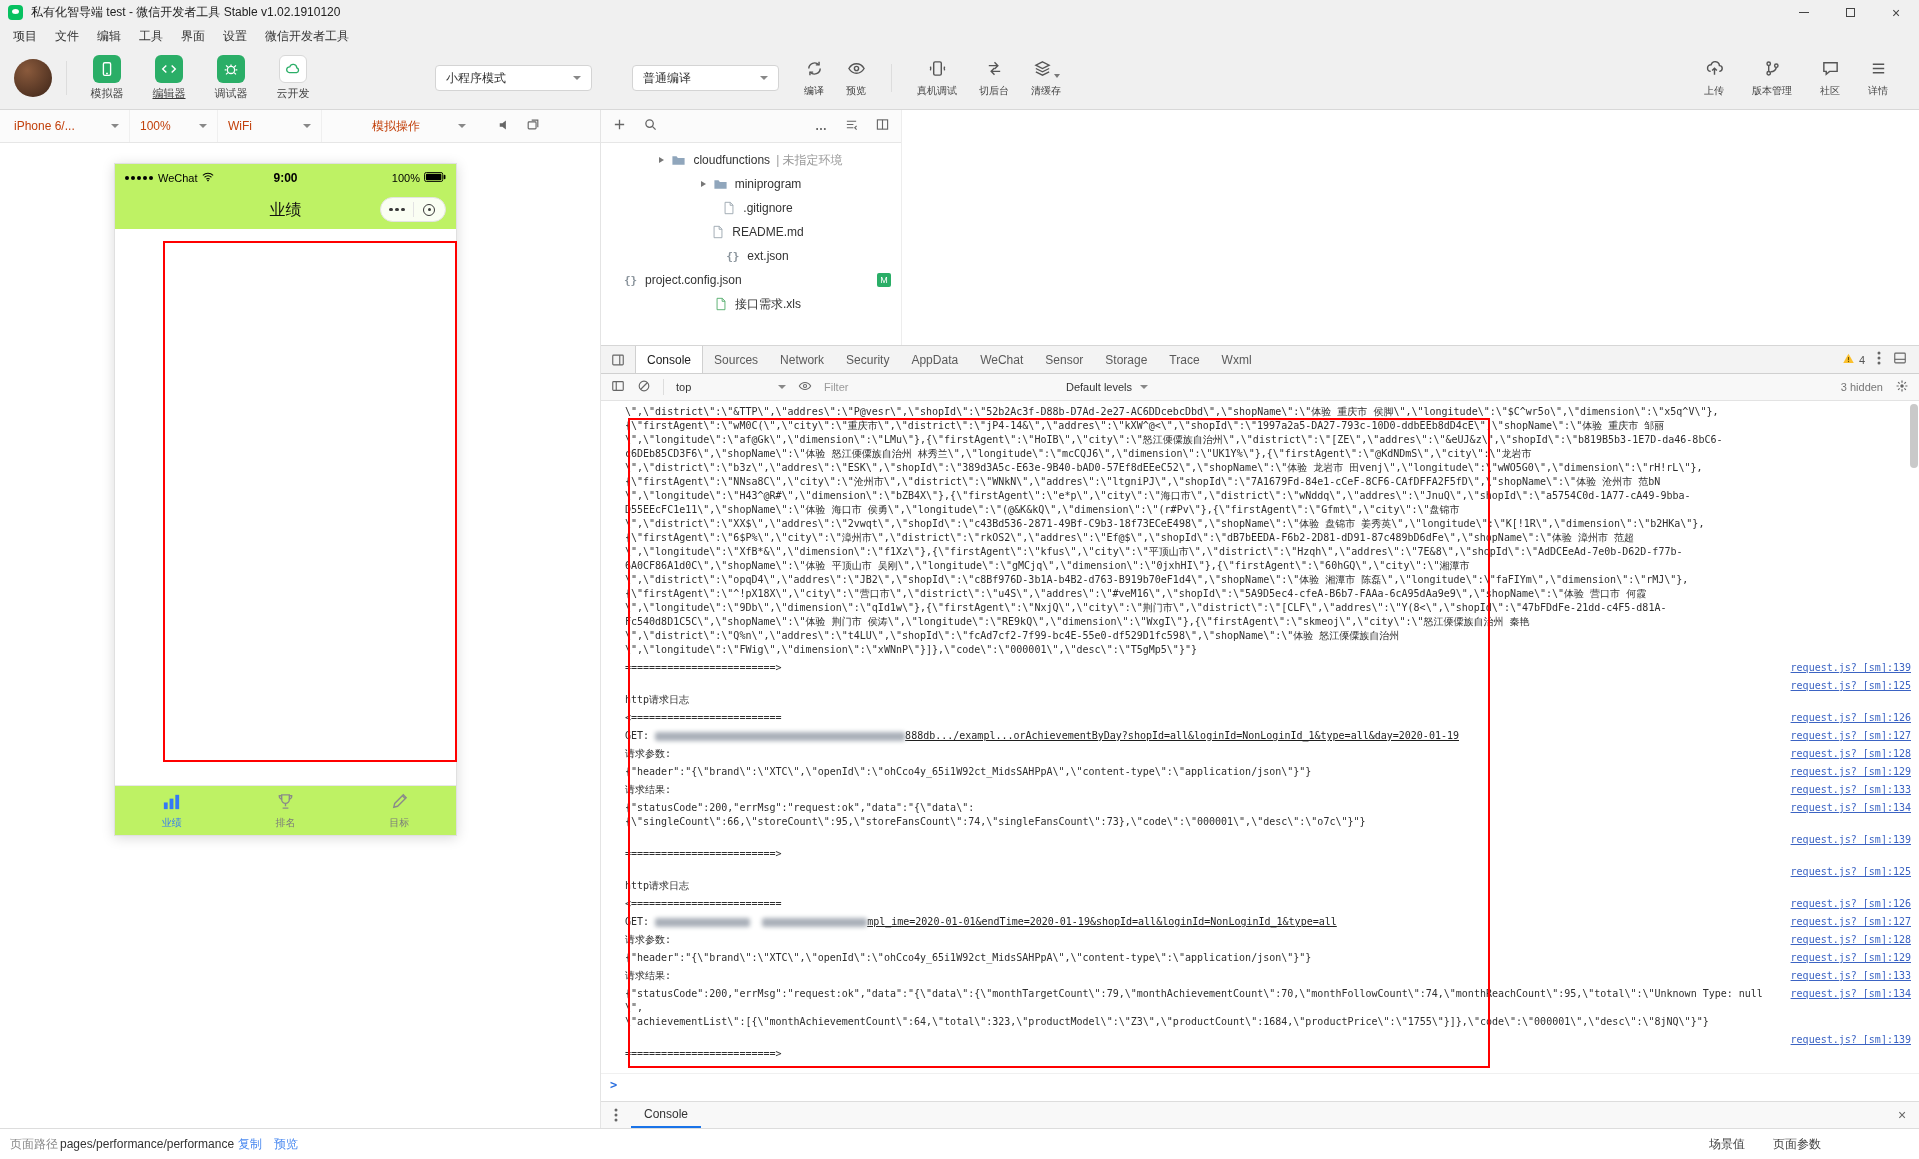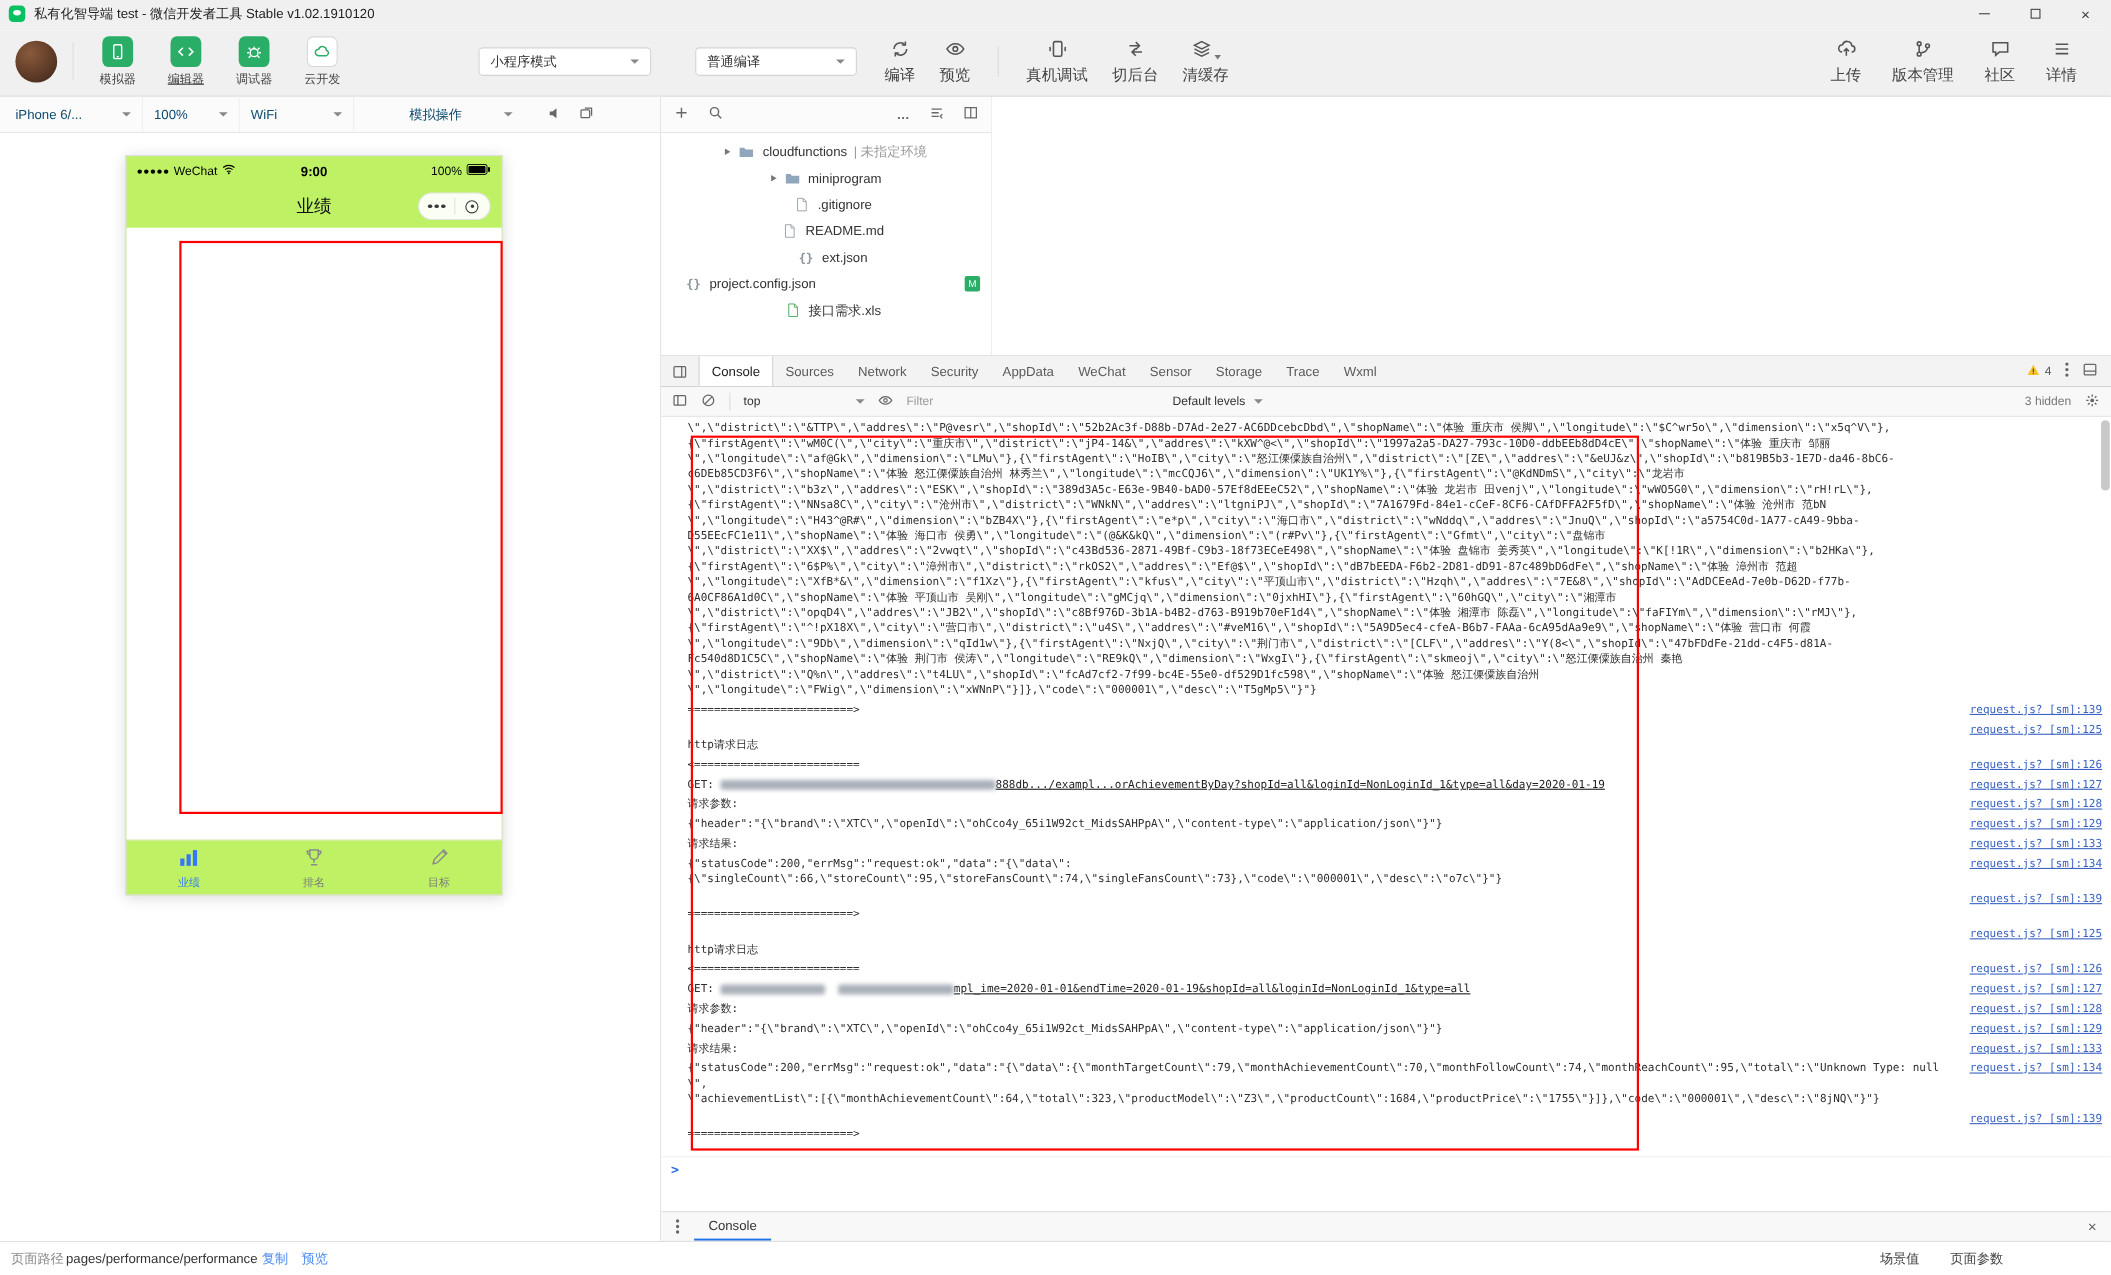--- a/index.html
+++ b/index.html
@@ -26,32 +26,32 @@
   .toolbar{height:63px;background:#f0f0f0;border-bottom:1px solid #d8d8d8;display:flex;align-items:center;padding:0 14px;flex:none;}
   .avatar{width:38px;height:38px;border-radius:50%;background:radial-gradient(circle at 35% 30%,#8a5a3c,#3c2418);flex:none;}
   .tb-sep{width:1px;height:34px;background:#ddd;margin:0 14px;flex:none;}
   .tb-btn{display:flex;flex-direction:column;align-items:center;gap:3px;width:52px;flex:none;}
   .ticon{width:28px;height:28px;border-radius:6px;background:#2aae67;display:flex;align-items:center;justify-content:center;}
   .ticon.white{background:#fff;border:1px solid #d8d8d8;}
   .tlabel{font-size:11px;color:#444;white-space:nowrap;}
   .tb-select{height:26px;border:1px solid #d4d4d4;border-radius:4px;background:#fff;display:flex;align-items:center;justify-content:space-between;padding:0 10px;font-size:12px;color:#333;flex:none;}
   .tri{width:0;height:0;border-left:4px solid transparent;border-right:4px solid transparent;border-top:4px solid #888;display:inline-block;margin-left:8px;flex:none;}
   .tb-action{display:flex;flex-direction:column;align-items:center;gap:3px;padding:0 11px;color:#444;flex:none;}
-  .tb-action .tlabel{font-size:14px;}
+  .tb-action .tlabel{font-size:10px;}
   .caret-mini{width:0;height:0;border-left:3.5px solid transparent;border-right:3.5px solid transparent;border-top:4px solid #777;display:inline-block;margin-left:2px;}
   .spacer{flex:1;}
   .tb-right{display:flex;align-items:center;gap:6px;margin-right:6px;}
 
   
   .content-row{flex:1;display:flex;min-height:0;}
 
   
   .sim-panel{width:601px;flex:none;border-right:1px solid #e4e4e4;display:flex;flex-direction:column;background:#fff;}
   .sim-toolbar{height:33px;border-bottom:1px solid #e6e6e6;background:#fbfbfb;display:flex;align-items:center;padding:0 4px;flex:none;}
-  .sim-select{display:flex;align-items:center;justify-content:space-between;height:100%;padding:0 10px;border-right:1px solid #efefef;font-size:12px;color:#0c4a6e;}
+  .sim-select{display:flex;align-items:center;justify-content:space-between;height:100%;padding:0 10px;border-right:1px solid #efefef;font-size:12px;color:#c2410c;}
   .sim-icons{display:flex;align-items:center;gap:14px;margin-left:22px;}
   .sim-body{flex:1;position:relative;background:#fff;}
 
   
   .phone{position:absolute;left:114px;top:20px;width:343px;height:673px;background:#bef264;border:1px solid #e0e0e0;box-shadow:0 2px 12px rgba(0,0,0,.15);display:flex;flex-direction:column;}
   .p-status{height:27px;display:flex;align-items:center;padding:0 10px;font-size:11px;color:#000;position:relative;flex:none;}
   .sig-dots{display:flex;gap:2px;margin-right:5px;}
   .sig-dots i{width:4px;height:4px;border-radius:50%;background:#000;}
   .p-carrier{font-size:11px;margin-right:4px;}
   .p-time{position:absolute;left:0;right:0;text-align:center;font-weight:bold;font-size:12px;}
@@ -139,20 +139,29 @@
         </span>
       <span class="win-btn">
           <span class="ic-max"></span>
         </span>
       <span class="win-btn">
           <span class="ic-close">×</span>
         </span>
     </div>
   </div>
 
+  <div class="menubar">
+      <div class="menu-item">项目</div>
+      <div class="menu-item">文件</div>
+      <div class="menu-item">编辑</div>
+      <div class="menu-item">工具</div>
+      <div class="menu-item">界面</div>
+      <div class="menu-item">设置</div>
+      <div class="menu-item">微信开发者工具</div>
+    </div>
 
   <div class="toolbar">
     <div class="avatar"></div>
     <div class="tb-sep"></div>
 
     <div class="tb-btn" style="margin-right:10px;">
       <span class="ticon">
           <svg viewBox="0 0 20 20" width="18" height="18" fill="none" stroke="#fff" stroke-width="1.5">
             <rect x="6" y="3" width="8" height="14" rx="1.5"></rect>
             <path d="M9 15h2"></path>

